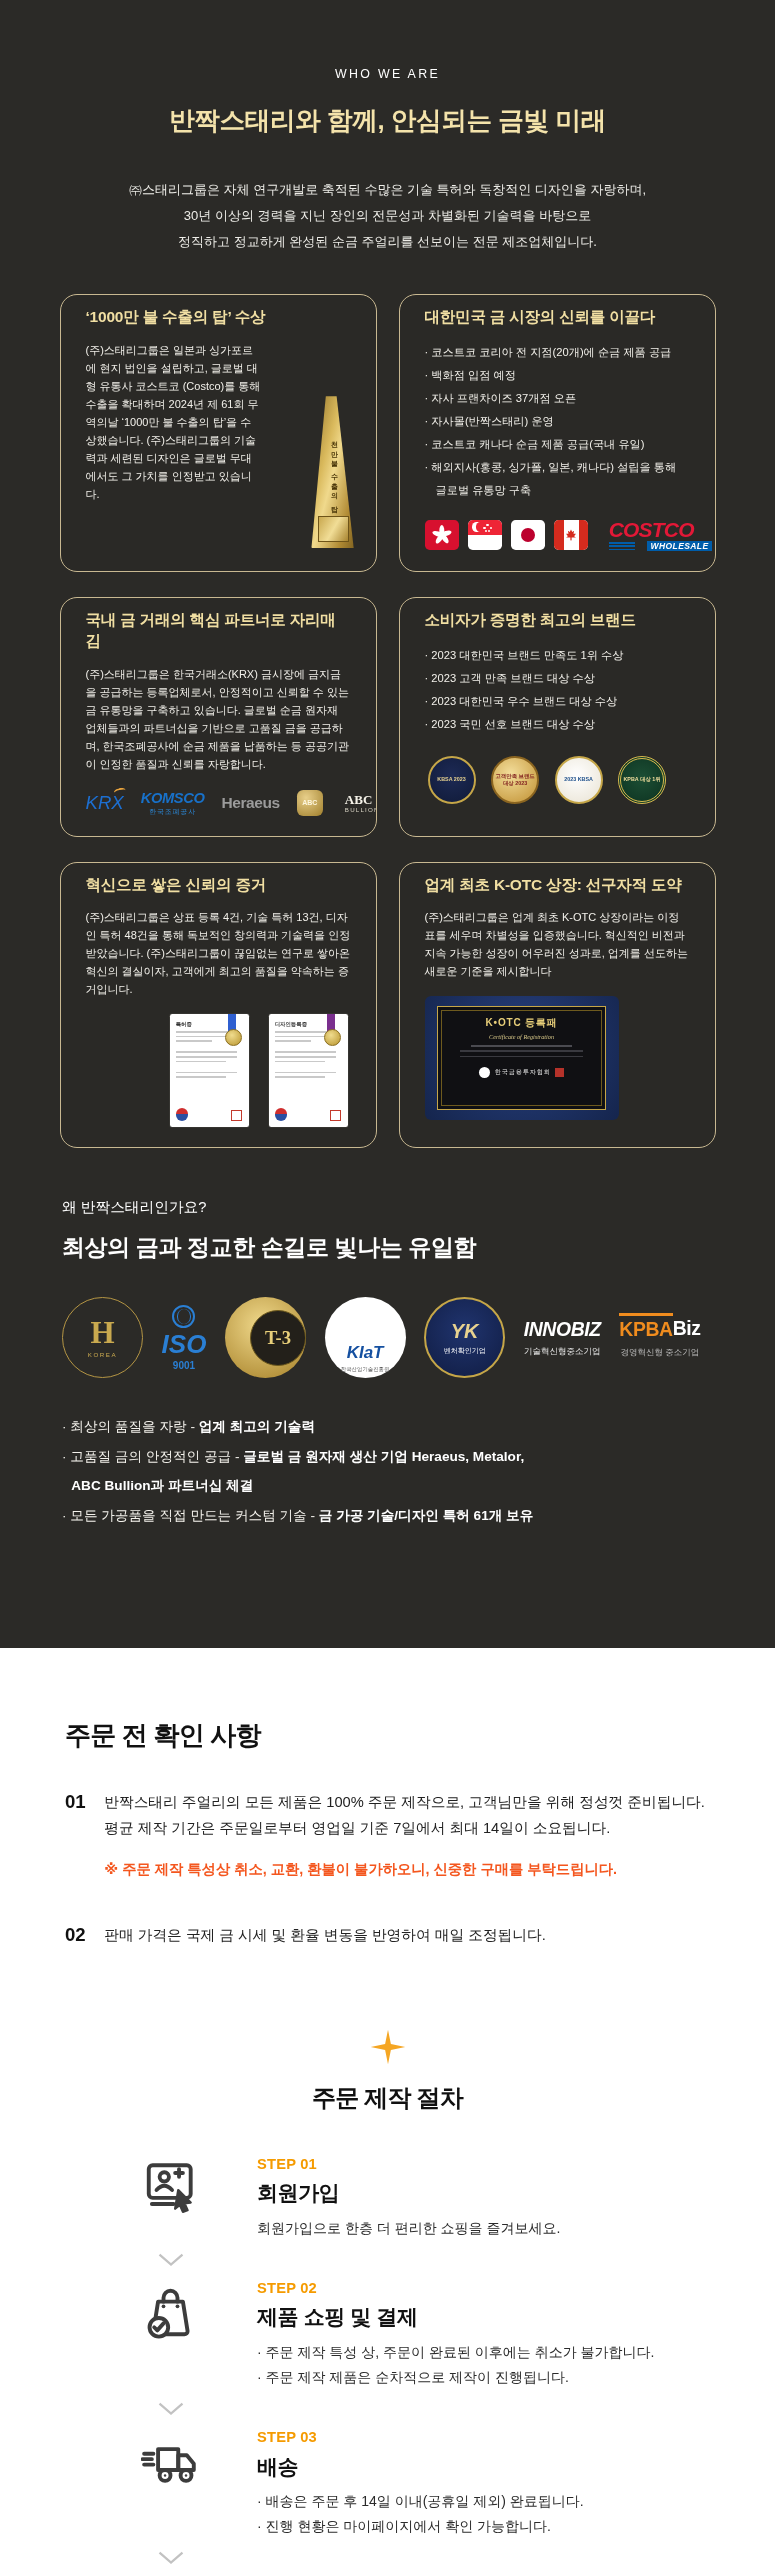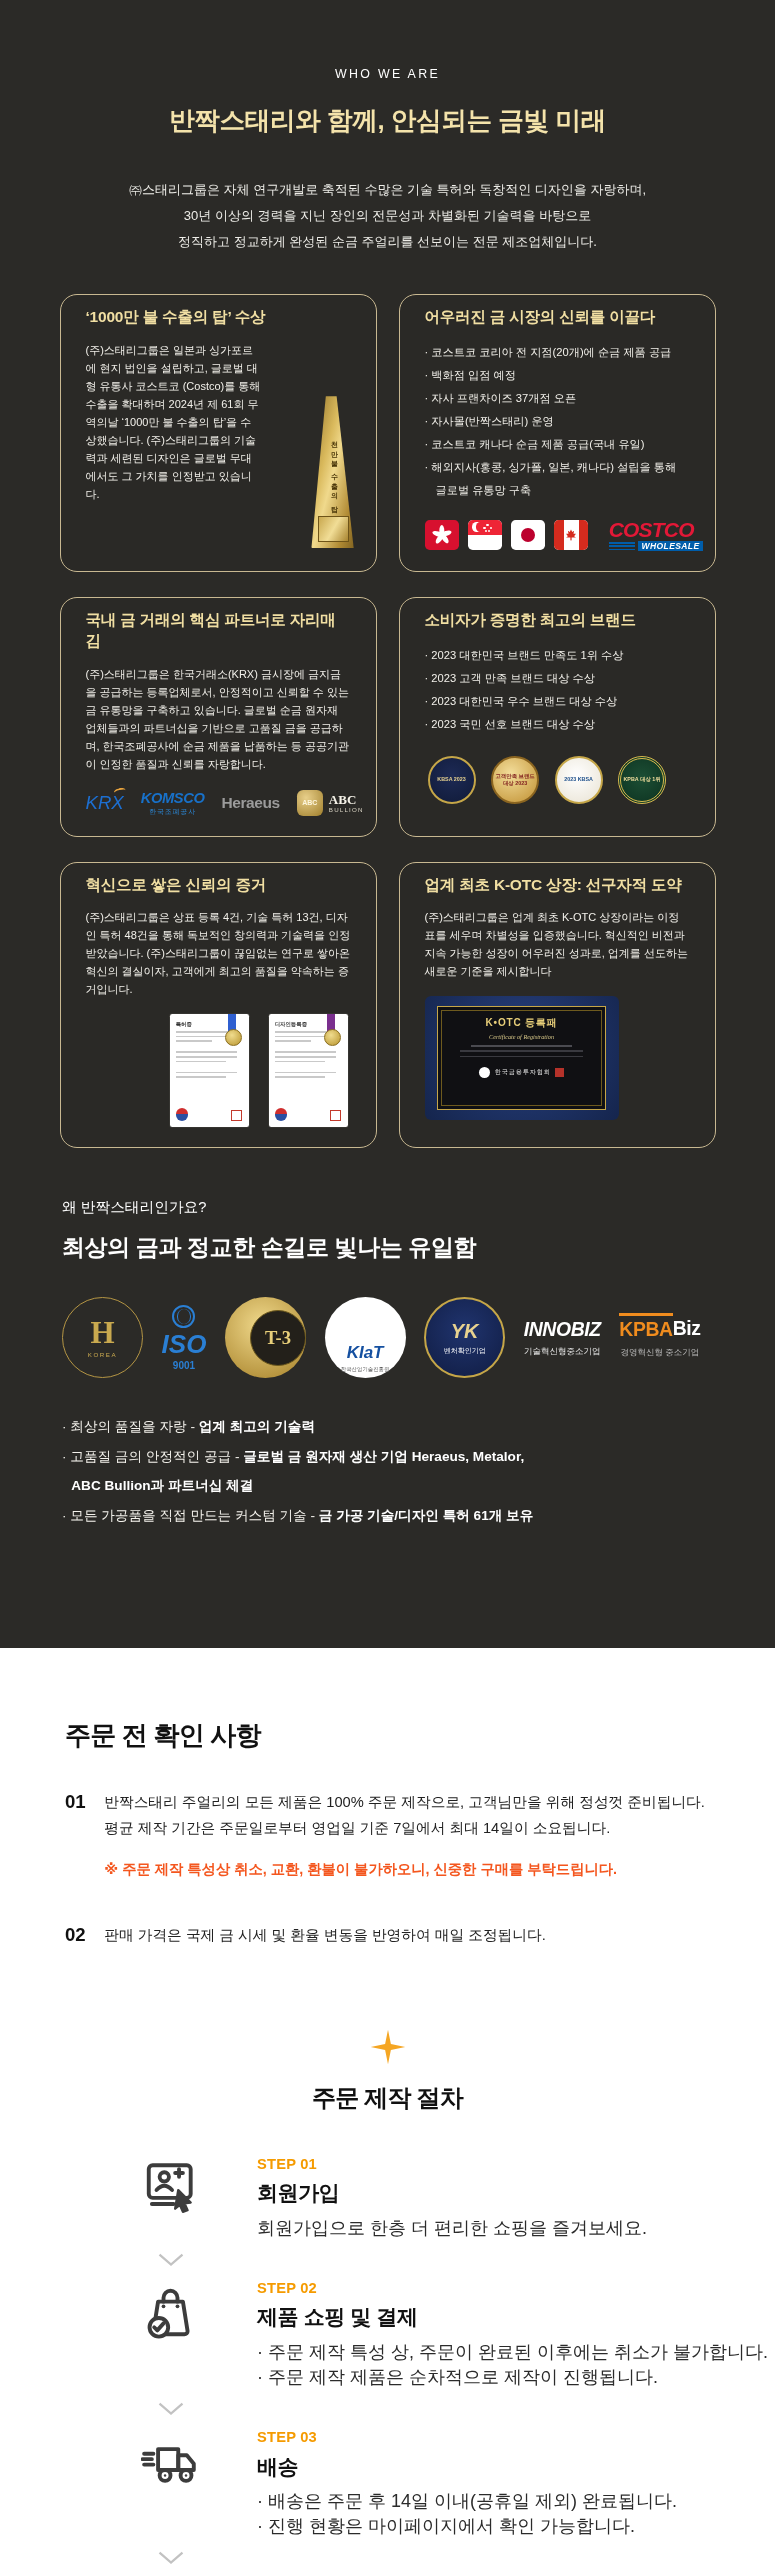--- a/index.html
+++ b/index.html
@@ -37,34 +37,34 @@
   .flag-sg .moon { position:absolute; top:2.3px; left:4.7px; width:9.3px; height:9.3px; border-radius:50%; background:#ffffff; }
   .flag-sg .moon::after { content:""; position:absolute; left:3.1px; top:0; width:9.3px; height:9.3px; border-radius:50%; background:#ee2536; }
   .flag-sg .star { position:absolute; width:2.3px; height:2.3px; background:#ffffff; border-radius:50%; }
   .flag-jp { background:#ffffff; }
   .flag-jp .sun { position:absolute; left:50%; top:50%; width:14px; height:14px; margin:-7px 0 0 -7px; border-radius:50%; background:#bc002d; }
   .flag-ca { background:#ffffff; }
   .flag-ca .bar { position:absolute; top:0; bottom:0; width:9.3px; background:#d52b1e; }
   .flag-ca svg { position:absolute; left:50%; top:50%; transform:translate(-50%,-50%); }
   .costco { margin-left:11px; line-height:1; }
   .costco .c1 { color:#e31837; font-weight:800; font-size:21px; letter-spacing:-0.8px; font-style:italic; }
-  .costco .c2row { display:flex; align-items:center; gap:3px; margin-top:1.6px; }
+  .costco .c2row { display:flex; align-items:center; gap:12px; margin-top:1.6px; }
   .costco .lines { display:flex; flex-direction:column; gap:1.6px; }
   .costco .lines i { display:block; width:26px; height:1.6px; background:#005daa; }
   .costco .c2 { background:#005daa; color:#ffffff; font-weight:800; font-style:italic; font-size:8.5px; padding:0.8px 3.9px; letter-spacing:0.4px; }
 
   
   .partners { display:flex; align-items:center; gap:17px; margin-top:17px; }
   .krx { color:#1d6fd1; font-weight:400; font-size:18.6px; font-style:italic; position:relative; }
   .krx::after { content:""; position:absolute; right:-3.1px; top:-3.9px; width:12.4px; height:5.4px; border-top:2.3px solid #e8a33d; border-radius:50%; transform:rotate(-12deg); }
   .komsco { text-align:center; line-height:1; }
   .komsco .k1 { color:#1871c9; font-weight:800; font-size:14.7px; font-style:italic; letter-spacing:-0.4px; }
   .komsco .k2 { color:#2b86d4; font-size:7px; margin-top:2.3px; letter-spacing:0.8px; }
   .heraeus { color:#9b9b9b; font-weight:800; font-size:15.5px; letter-spacing:-0.4px; }
-  .abc { display:flex; align-items:center; gap:6px; }
+  .abc { display:flex; align-items:center; gap:22px; }
   .abc .sq { width:26px; height:26px; border-radius:6.2px; background:radial-gradient(circle at 35% 30%,#e8cf8a,#a07f2c); display:flex; align-items:center; justify-content:center; color:#fdf6dc; font-size:7px; font-weight:700; }
   .abc .t1 { color:#f5f2e8; font-size:13px; font-weight:600; font-family:"Liberation Serif",serif; line-height:1; }
   .abc .t2 { color:#d9d4c4; font-size:6.2px; letter-spacing:1.2px; }
 
   
   .medals { display:flex; gap:15.5px; margin-top:20px; margin-left:3.1px; }
   .medal { width:48px; height:48px; border-radius:50%; display:flex; align-items:center; justify-content:center; text-align:center; font-size:5.4px; line-height:1.25; font-weight:700; }
   .medal-1 { background:radial-gradient(circle at 50% 40%,#1d2a55,#101a38); border:2.3px solid #c5a648; color:#e8d28f; }
   .medal-2 { background:radial-gradient(circle at 40% 35%,#f3dd9a,#c09032); border:2.3px solid #8a6420; color:#7e1c1c; }
   .medal-3 { background:radial-gradient(circle at 45% 40%,#ffffff,#e8e2d2); border:2.3px solid #c5a648; color:#1d4f8a; }
@@ -137,21 +137,21 @@
   .n-item .txt { font-size:14.7px; line-height:26px; color:#222222; max-width:612px; }
   .n-note { color:#f4561e; font-size:14.3px; margin-top:18.6px; font-weight:600; }
   .process { text-align:center; margin-top:81px; }
   .process .sparkle { display:inline-block; }
   .process h2 { font-size:24px; font-weight:800; color:#111111; margin-top:14px; letter-spacing:-0.8px; }
   .steps { margin-top:42px; padding-left:141px; text-align:left; }
   .step { display:flex; gap:57px; }
   .step .icon { width:59px; flex:0 0 59px; padding-top:3.1px; }
   .step .label { color:#f59b00; font-size:14.7px; font-weight:800; letter-spacing:0.2px; }
   .step .stitle { font-size:21px; font-weight:800; color:#111111; margin-top:7.8px; letter-spacing:-0.4px; }
-  .step .desc { font-size:18px; line-height:25px; color:#2b2b2b; margin-top:8.5px; }
+  .step .desc { font-size:14px; line-height:25px; color:#2b2b2b; margin-top:8.5px; }
   .chev { width:59px; display:flex; justify-content:center; margin:12.4px 0; }
 </style>
 </head>
 <body>
 
 <div class="dark">
 
   <div class="hero">
     <div class="eyebrow">WHO WE ARE</div>
     <div class="title">반짝스태리와 함께, 안심되는 금빛 미래</div>
@@ -168,21 +168,21 @@
       <h3>‘1000만 불 수출의 탑’ 수상</h3>
       <p class="body card1-body">(주)스태리그룹은 일본과 싱가포르에 현지 법인을 설립하고, 글로벌 대형 유통사 코스트코 (Costco)를 통해 수출을 확대하며 2024년 제 61회 무역의날 ‘1000만 불 수출의 탑’을 수상했습니다. (주)스태리그룹의 기술력과 세련된 디자인은 글로벌 무대에서도 그 가치를 인정받고 있습니다.</p>
       <div class="trophy">
         <div class="tower"></div>
         <div class="vtext">천만불 수출의 탑</div>
         <div class="plate"></div>
       </div>
     </div>
 
     <div class="card">
-      <h3>어우러진 금 시장의 신뢰를 이끌다</h3>
+      <h3>대한민국 금 시장의 신뢰를 이끌다</h3>
       <ul>
         <li>· 코스트코 코리아 전 지점(20개)에 순금 제품 공급</li>
         <li>· 백화점 입점 예정</li>
         <li>· 자사 프랜차이즈 37개점 오픈</li>
         <li>· 자사몰(반짝스태리) 운영</li>
         <li>· 코스트코 캐나다 순금 제품 공급(국내 유일)</li>
         <li style="max-width:256px;">· 해외지사(홍콩, 싱가폴, 일본, 캐나다) 설립을 통해 글로벌 유통망 구축</li>
       </ul>
       <div class="brandrow">
         <div class="flag">

